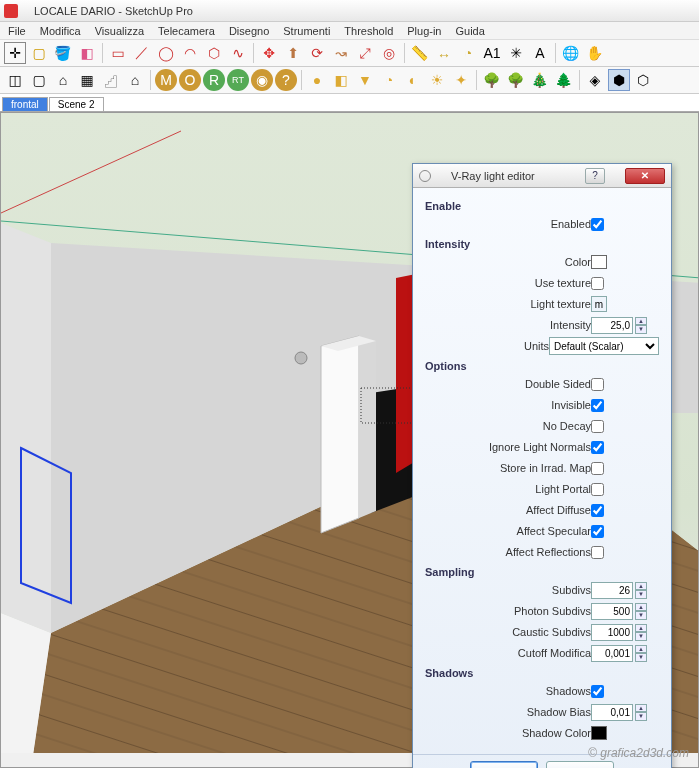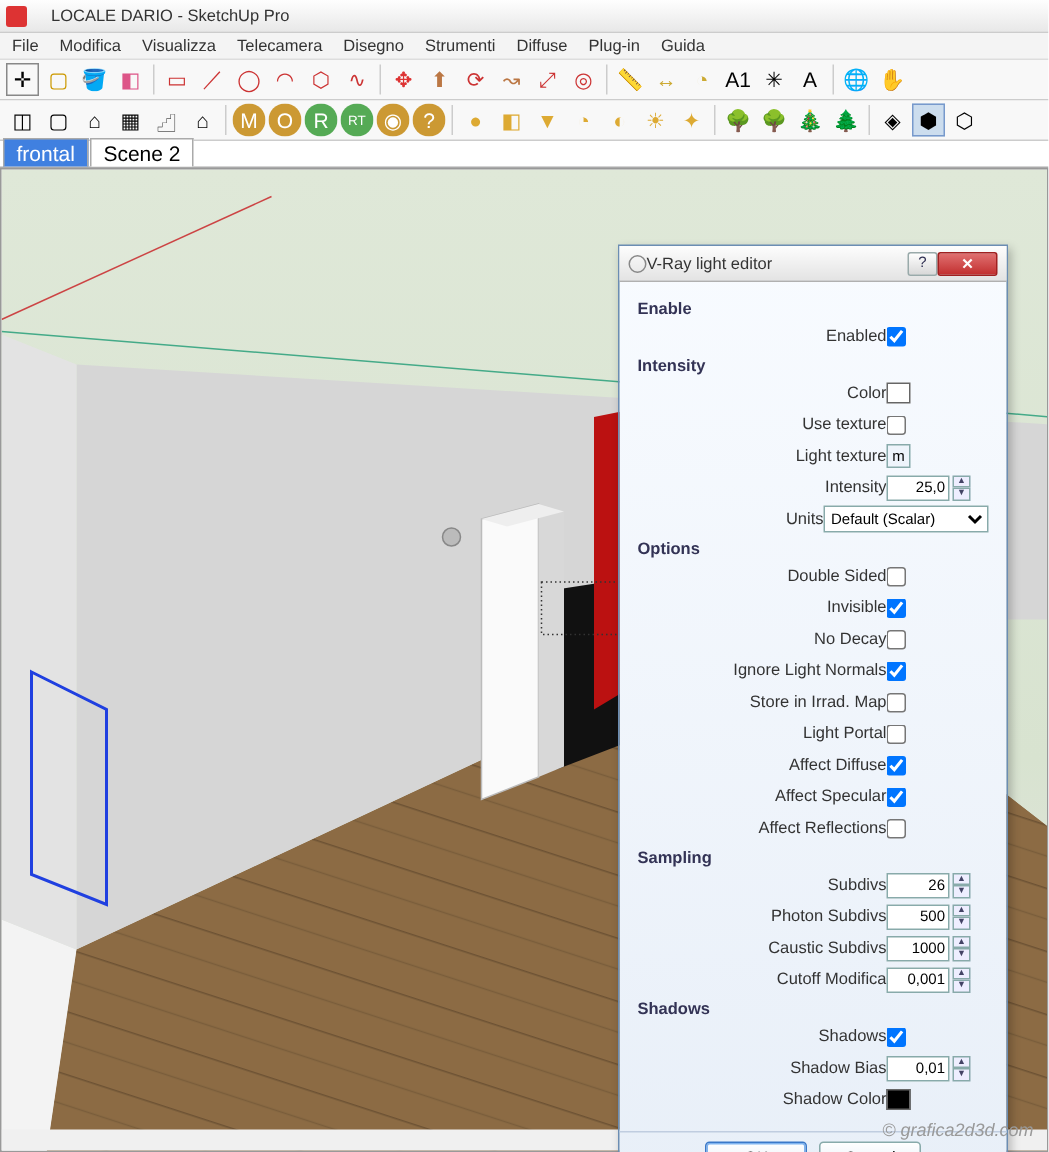--- a/index.html
+++ b/index.html
@@ -14,30 +14,30 @@
 .menubar { height: 18px; background: #f4f4f4; display: flex; align-items: center; padding: 0 2px; gap: 2px; border-bottom: 1px solid #ddd; }
 .menubar span { padding: 2px 6px; color: #333; }
 
 
 .toolbar { background: #f8f8f8; border-bottom: 1px solid #ccc; display: flex; align-items: center; padding: 2px 4px; gap: 2px; }
 .tbtn { width: 22px; height: 22px; display: flex; align-items: center; justify-content: center; border: 1px solid transparent; font-size: 14px; }
 .tsep { width: 1px; height: 20px; background: #ccc; margin: 0 2px; }
 
 
 .scenetabs { height: 18px; background: #fff; display: flex; align-items: flex-end; padding: 0 2px; border-bottom: 1px solid #aaa; }
-.scenetab { padding: 1px 8px; border: 1px solid #aaa; border-bottom: none; background: #fff; font-size: 14px; margin-right: 1px; }
+.scenetab { padding: 1px 8px; border: 1px solid #aaa; border-bottom: none; background: #fff; font-size: 10px; margin-right: 1px; }
 .scenetab.active { background: #4080e0; color: #fff; }
 
 
 .viewport { position: relative; width: 699px; height: 656px; background: linear-gradient(180deg, #dfe8d8 0%, #d8e3d0 60%, #e5e5e5 100%); overflow: hidden; border: 1px solid #999; }
 .viewport svg { position: absolute; inset: 0; }
 
 
 .dialog { position: absolute; left: 412px; top: 163px; width: 260px; background: linear-gradient(#f8fbff,#e8eff8); border: 1px solid #6b8db3; box-shadow: 2px 2px 6px rgba(0,0,0,.25); }
-.dlg-title { height: 24px; background: linear-gradient(#fdfdfd,#e3e3e3); border-bottom: 1px solid #b0b0b0; display: flex; align-items: center; padding: 0 6px; gap: 0; }
+.dlg-title { height: 24px; background: linear-gradient(#fdfdfd,#e3e3e3); border-bottom: 1px solid #b0b0b0; display: flex; align-items: center; padding: 0 6px; gap: 20px; }
 .dlg-title .icon { width: 12px; height: 12px; border: 1px solid #888; border-radius: 50%; }
 .dlg-title .txt { flex: 1; color: #333; }
 .dlg-title .helpbtn { width: 20px; height: 16px; background: linear-gradient(#fefefe,#d8d8d8); border: 1px solid #9aa; border-radius: 2px; display: flex; align-items: center; justify-content: center; font-size: 10px; color: #335; }
 .dlg-title .closebtn { width: 40px; height: 16px; background: linear-gradient(#e07070,#c23030); border: 1px solid #a02020; border-radius: 2px; display: flex; align-items: center; justify-content: center; color: #fff; font-weight: bold; font-size: 10px; }
 .dlg-body { padding: 8px 12px 4px 12px; }
 .section-label { font-weight: bold; color: #335; margin-top: 4px; margin-bottom: 2px; }
 .row { display: flex; align-items: center; height: 20px; margin-bottom: 1px; }
 .row .lbl { flex: 1; text-align: right; padding-right: 0; color: #333; }
 .row .ctrl { width: 68px; display: flex; align-items: center; justify-content: flex-start; gap: 2px; }
 .row input[type=checkbox] { width: 13px; height: 13px; }
@@ -64,21 +64,21 @@
   <div class="title">LOCALE DARIO - SketchUp Pro</div>
 </div>
 
 <div class="menubar">
   <span>File</span>
   <span>Modifica</span>
   <span>Visualizza</span>
   <span>Telecamera</span>
   <span>Disegno</span>
   <span>Strumenti</span>
-  <span>Diffuse</span>
+  <span>Threshold</span>
   <span>Plug-in</span>
   <span>Guida</span>
 </div>
 
 <div class="toolbar">
   <div class="tbtn" style="border:1px solid #888">✛</div>
   <div class="tbtn" style="color:#c90">▢</div>
   <div class="tbtn" style="color:#d83">🪣</div>
   <div class="tbtn" style="color:#d58">◧</div>
   <div class="tsep"></div>

